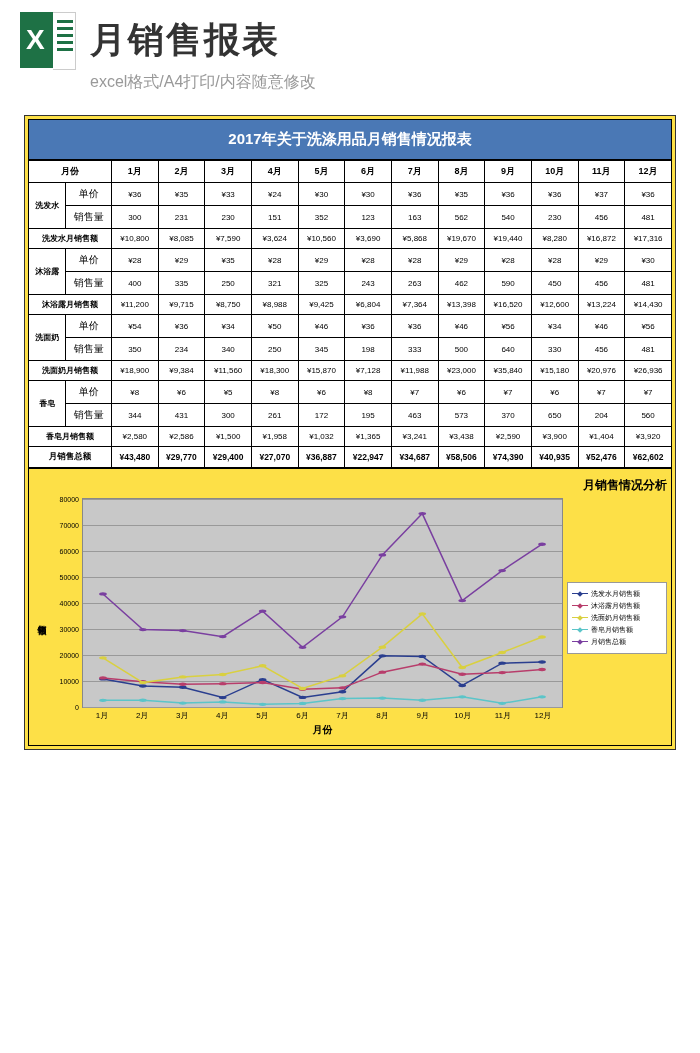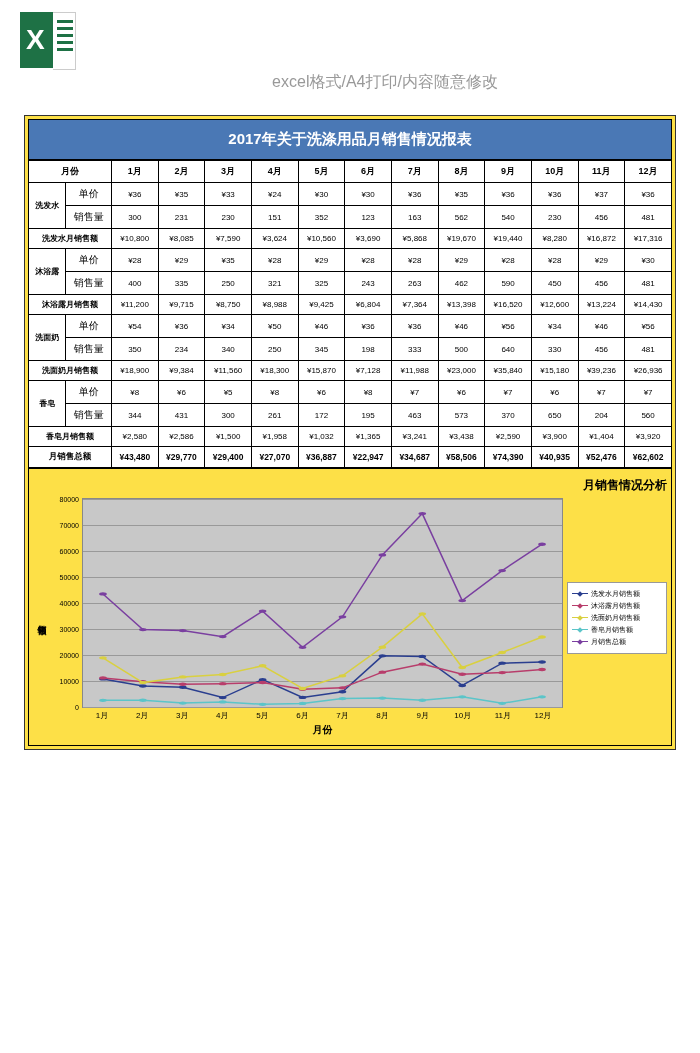--- a/index.html
+++ b/index.html
@@ -5,21 +5,21 @@
   * { box-sizing: border-box; margin: 0; padding: 0; }
   body { font-family: "Microsoft YaHei", Arial, sans-serif; background: #fff; width: 700px; }
   
   .header { display: flex; align-items: center; padding: 12px 20px 4px; gap: 14px; }
   .excel-icon { width: 56px; height: 56px; background: #1e7145; position: relative; flex-shrink: 0; }
   .excel-icon::before { content: ""; position: absolute; right: 0; top: 0; width: 22px; height: 100%; background: #fff; border: 1px solid #ccc; border-left: none; }
   .excel-icon .x { position: absolute; left: 6px; top: 50%; transform: translateY(-50%); color: #fff; font-size: 28px; font-weight: bold; font-family: Arial; }
   .excel-icon .lines { position: absolute; right: 3px; top: 8px; width: 16px; }
   .excel-icon .lines span { display: block; height: 3px; background: #1e7145; margin-bottom: 4px; }
   .title-main { font-size: 36px; font-weight: 700; color: #333; letter-spacing: 2px; }
-  .subtitle { font-size: 16px; color: #999; padding: 0 20px 12px 90px; text-align: center; }
+  .subtitle { font-size: 16px; color: #999; padding: 0 20px 12px 90px; }
   
   .document { margin: 10px 24px; border: 1px solid #333; background: #fde047; padding: 3px; }
   .doc-title { background: #4a78b5; color: #fff; text-align: center; font-size: 15px; font-weight: bold; padding: 10px 0; border: 1px solid #000; }
   
   table { width: 100%; border-collapse: collapse; font-size: 8px; }
   th, td { border: 1px solid #000; text-align: center; padding: 4px 1px; background: #fff; }
   th { font-weight: bold; font-size: 9px; }
   .row-label { font-weight: bold; font-size: 8px; }
   .sub-label { font-size: 10px; }
   .total-row td { font-weight: bold; font-size: 8.5px; }
@@ -52,20 +52,21 @@
   <div class="excel-icon">
     <span class="x">X</span>
     <div class="lines">
         <span></span>
         <span></span>
         <span></span>
         <span></span>
         <span></span>
       </div>
   </div>
+  <div class="title-main">月销售报表</div>
 </div>
 <div class="subtitle">excel格式/A4打印/内容随意修改</div>
 
 <div class="document">
   <div class="doc-title">2017年关于洗涤用品月销售情况报表</div>
 
   <table>
     <thead>
       <tr id="header-row">
           <th colspan="2">月份</th>
@@ -212,21 +213,21 @@
     <td>¥18,900</td>
           <td>¥9,384</td>
           <td>¥11,560</td>
           <td>¥18,300</td>
           <td>¥15,870</td>
           <td>¥7,128</td>
           <td>¥11,988</td>
           <td>¥23,000</td>
           <td>¥35,840</td>
           <td>¥15,180</td>
-          <td>¥39,236</td>
+          <td>¥20,976</td>
           <td>¥26,936</td>
         </tr>
         <tr>
           <td rowspan="2" class="row-label">香皂</td>
     <td class="sub-label">单价</td>
     <td>¥8</td>
           <td>¥6</td>
           <td>¥5</td>
           <td>¥8</td>
           <td>¥6</td>

